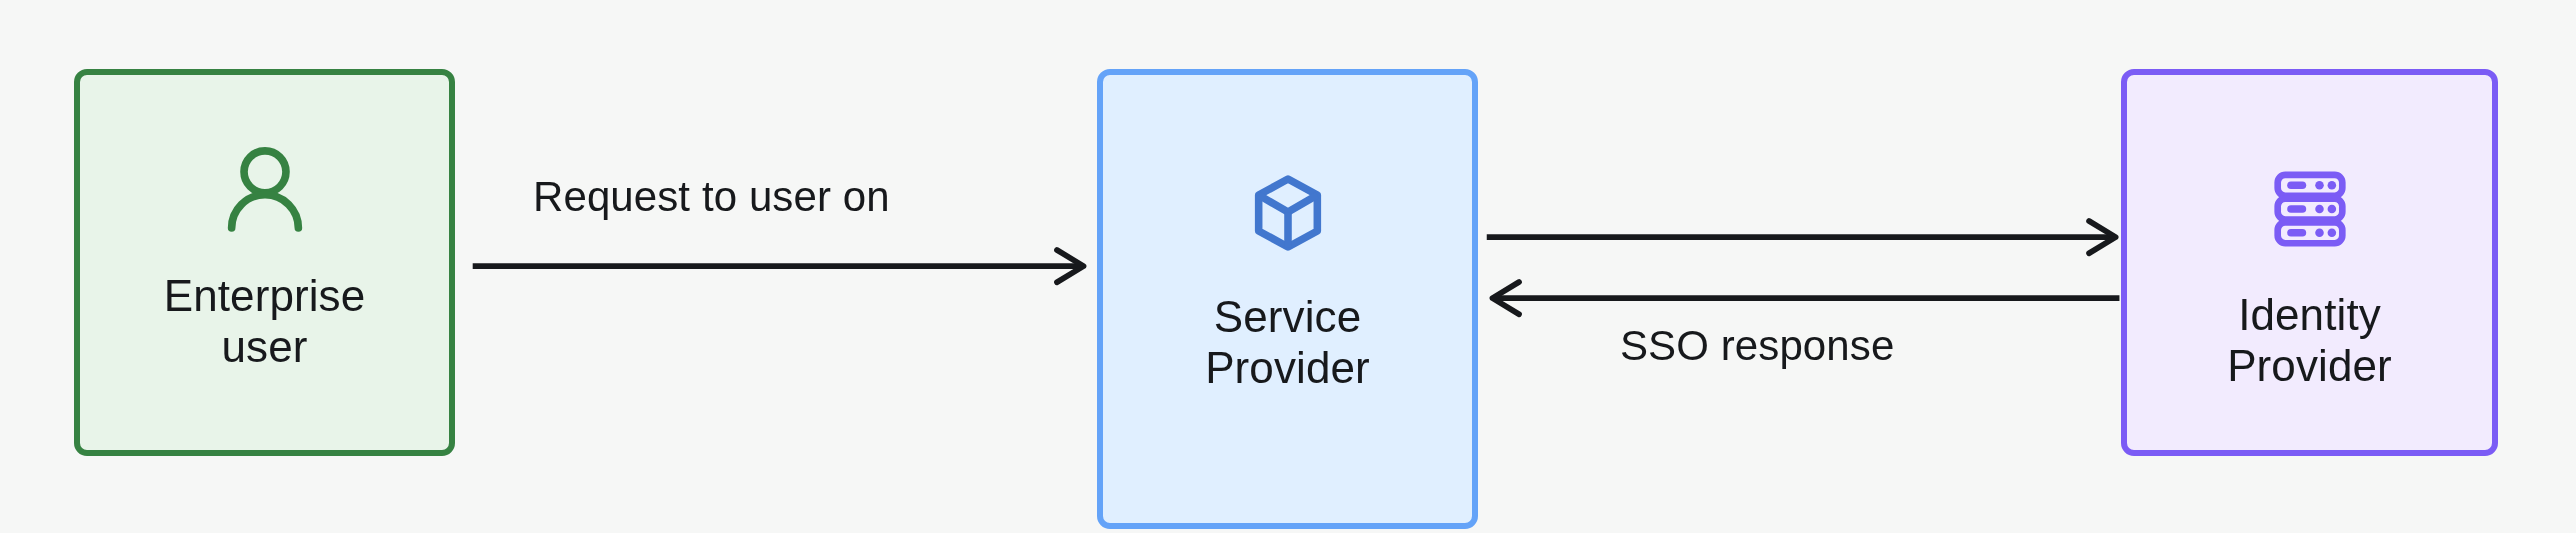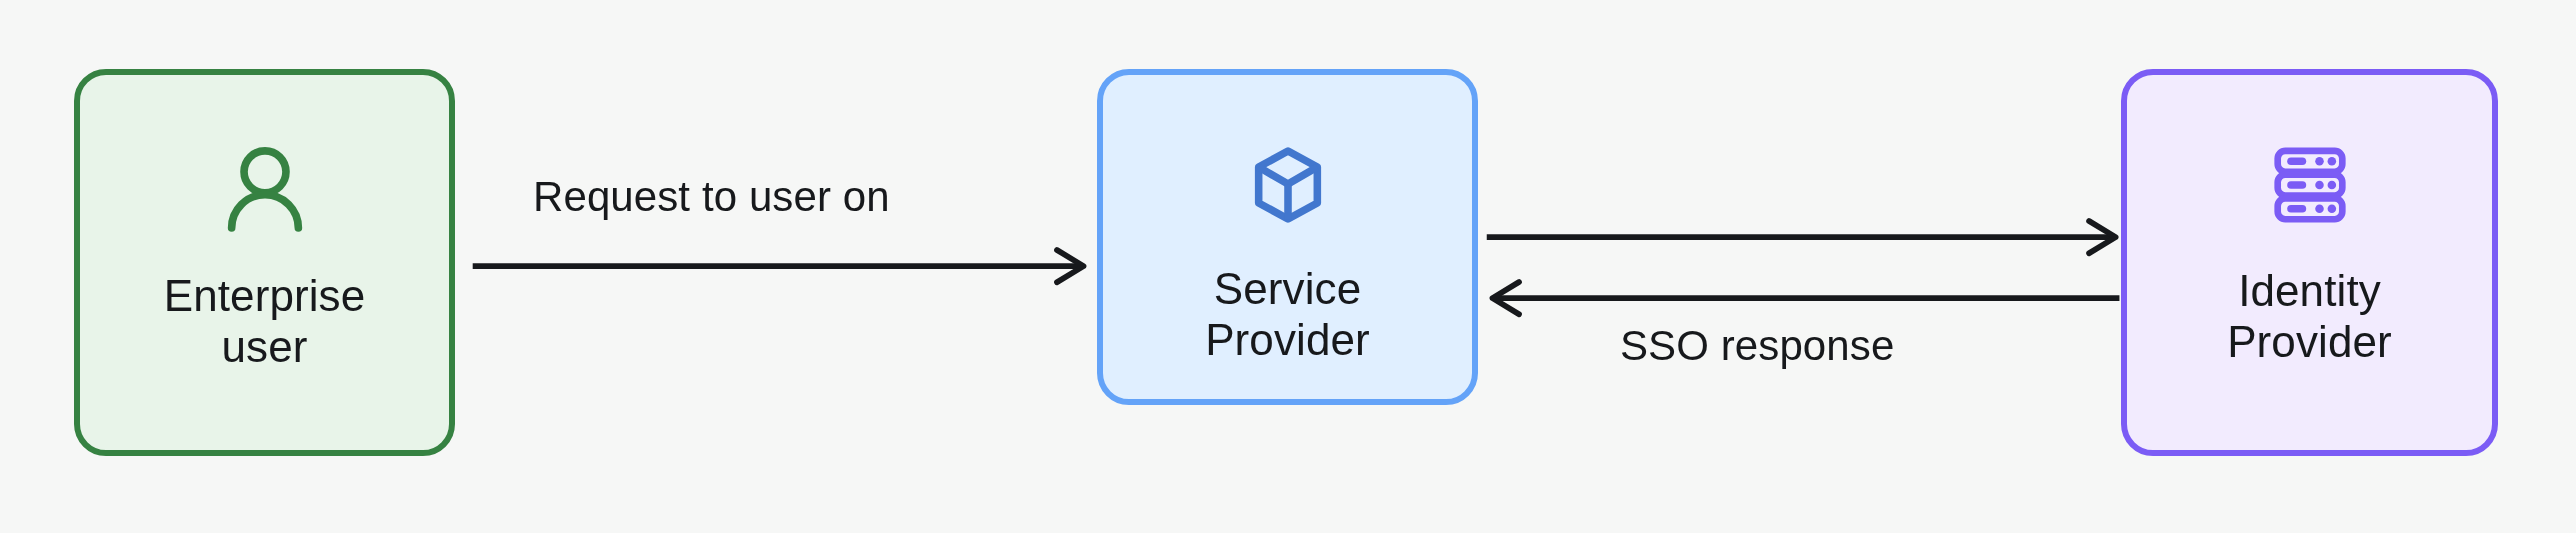--- a/index.html
+++ b/index.html
@@ -16,21 +16,21 @@
   #diagram {
     position: relative;
     width: 2576px;
     height: 533px;
   }
 
   
   .node {
     position: absolute;
     box-sizing: border-box;
-    border-radius: 32px;
+    border-radius: 13px;
     border-style: solid;
     border-width: 6.7px;
     display: flex;
     flex-direction: column;
     align-items: center;
     justify-content: flex-start;
   }
   .node-icon {
     display: block;
     line-height: 0;
@@ -53,35 +53,35 @@
     background: #e8f4e9;
     border-color: #368242;
     padding-top: 69px;
   }
   #node-user .node-label { margin-top: 38px; }
 
   #node-sp {
     left: 1097px;
     top: 69px;
     width: 381px;
-    height: 336px;
+    height: 460px;
     background: #e0efff;
     border-color: #64a3f8;
-    padding-top: 72px;
+    padding-top: 100px;
   }
   #node-sp .node-label { margin-top: 40px; }
 
   #node-idp {
     left: 2121px;
     top: 69px;
     width: 377px;
     height: 387px;
     background: #f2ebfe;
     border-color: #7b5cf5;
-    padding-top: 72px;
+    padding-top: 96px;
   }
   #node-idp .node-label { margin-top: 42px; }
 
   
   .edge {
     position: absolute;
   }
   .edge svg { display: block; overflow: visible; }
   .edge-label {
     position: absolute;

